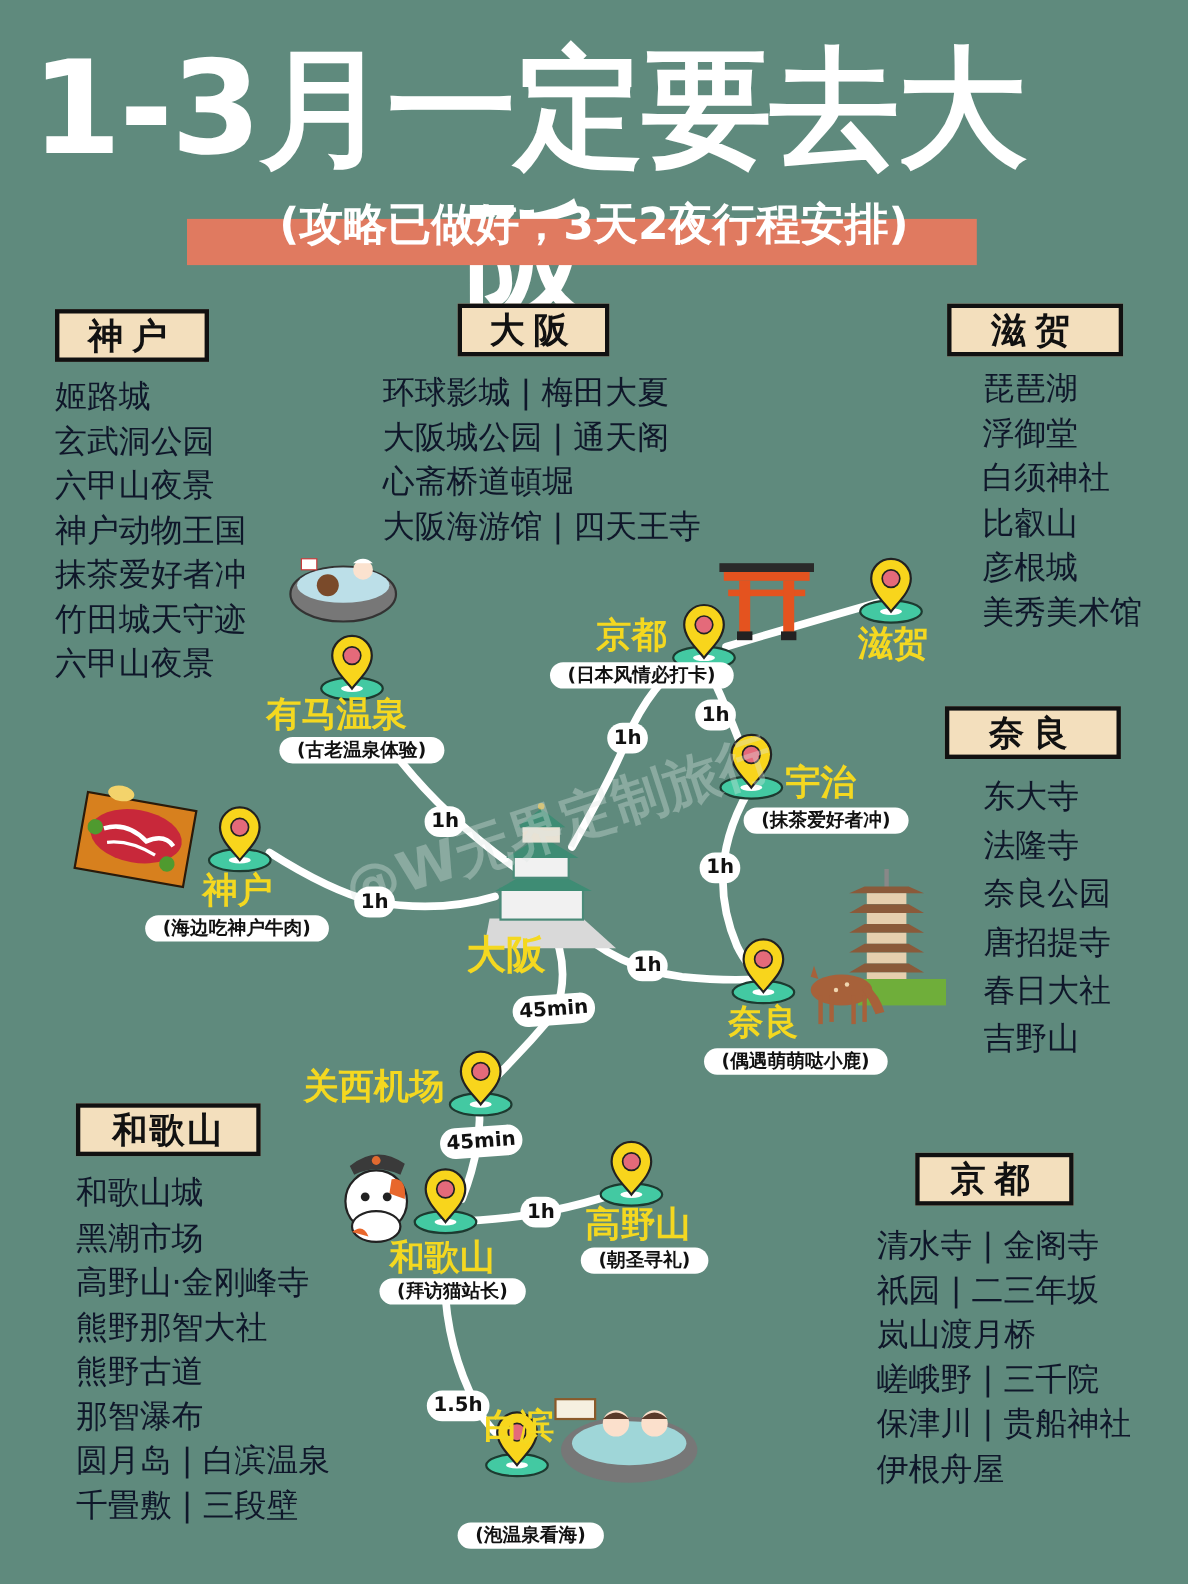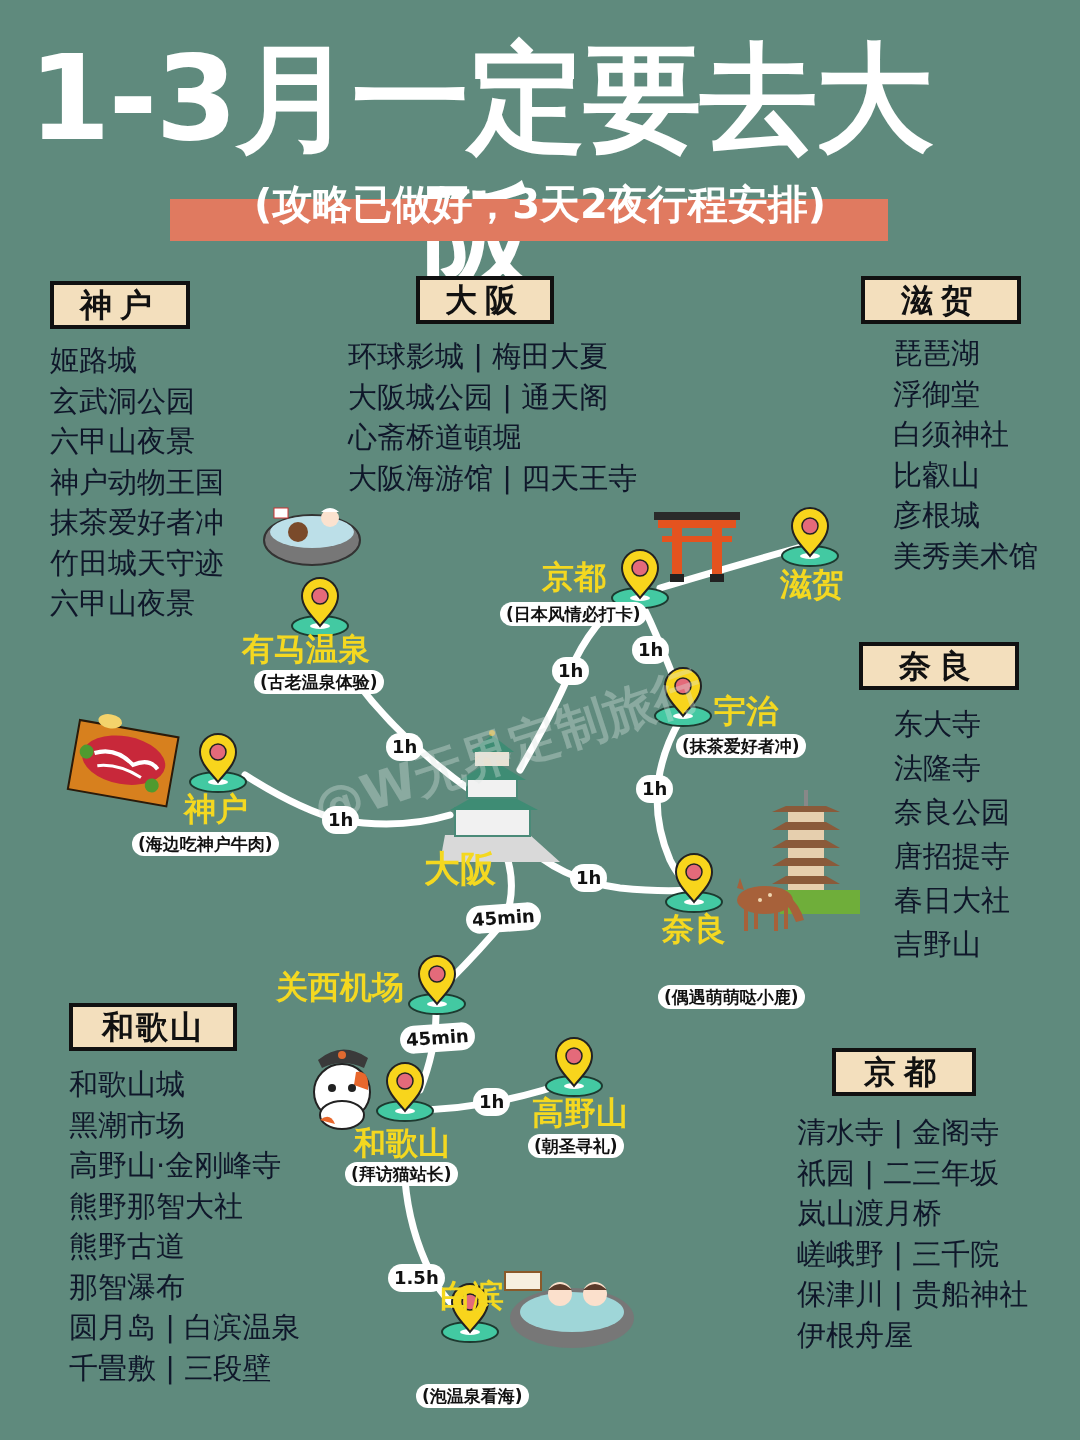--- a/index.html
+++ b/index.html
@@ -34,21 +34,21 @@
     white-space: nowrap;
   }
   .region-list div { height: 40.5px; }
   svg.map { position: absolute; left: 0; top: 0; }
   .place {
     position: absolute; color: #f4d820; font-weight: bold; font-size: 32px;
     line-height: 38px; white-space: nowrap;
   }
   .tag {
     position: absolute; background: #fff; color: #111; font-size: 17px;
-    font-weight: bold; line-height: 24px; padding: 0 6px; border-radius: 12px;
+    font-weight: bold; line-height: 24px; padding: 0 16px; border-radius: 12px;
     white-space: nowrap;
   }
   .time {
     position: absolute; background: #fff; color: #111; font-size: 18px;
     font-weight: bold; line-height: 28px; padding: 0 6px; border-radius: 14px;
     white-space: nowrap; text-align: center; min-width: 30px;
   }
   .watermark {
     position: absolute; left: 305px; top: 780px; font-size: 50px;
     color: rgba(220,230,225,0.35); font-weight: bold;
@@ -274,21 +274,21 @@
 
 <div class="place" style="left:542px;top:558px;">京都</div>
 <div class="tag" style="left:500px;top:602px;">(日本风情必打卡)</div>
 
 <div class="place" style="left:780px;top:565px;">滋贺</div>
 
 <div class="place" style="left:714px;top:692px;">宇治</div>
 <div class="tag" style="left:676px;top:734px;">(抹茶爱好者冲)</div>
 
 <div class="place" style="left:662px;top:910px;">奈良</div>
-<div class="tag" style="left:658px;top:953px;margin-top:32px;">(偶遇萌萌哒小鹿)</div>
+<div class="tag" style="left:640px;top:953px;">(偶遇萌萌哒小鹿)</div>
 
 <div class="place" style="left:276px;top:968px;">关西机场</div>
 
 <div class="place" style="left:354px;top:1124px;">和歌山</div>
 <div class="tag" style="left:345px;top:1162px;">(拜访猫站长)</div>
 
 <div class="place" style="left:532px;top:1094px;">高野山</div>
 <div class="tag" style="left:528px;top:1134px;">(朝圣寻礼)</div>
 
 <div class="place" style="left:440px;top:1280px;font-family:Liberation Mono, monospace;">白滨</div>

